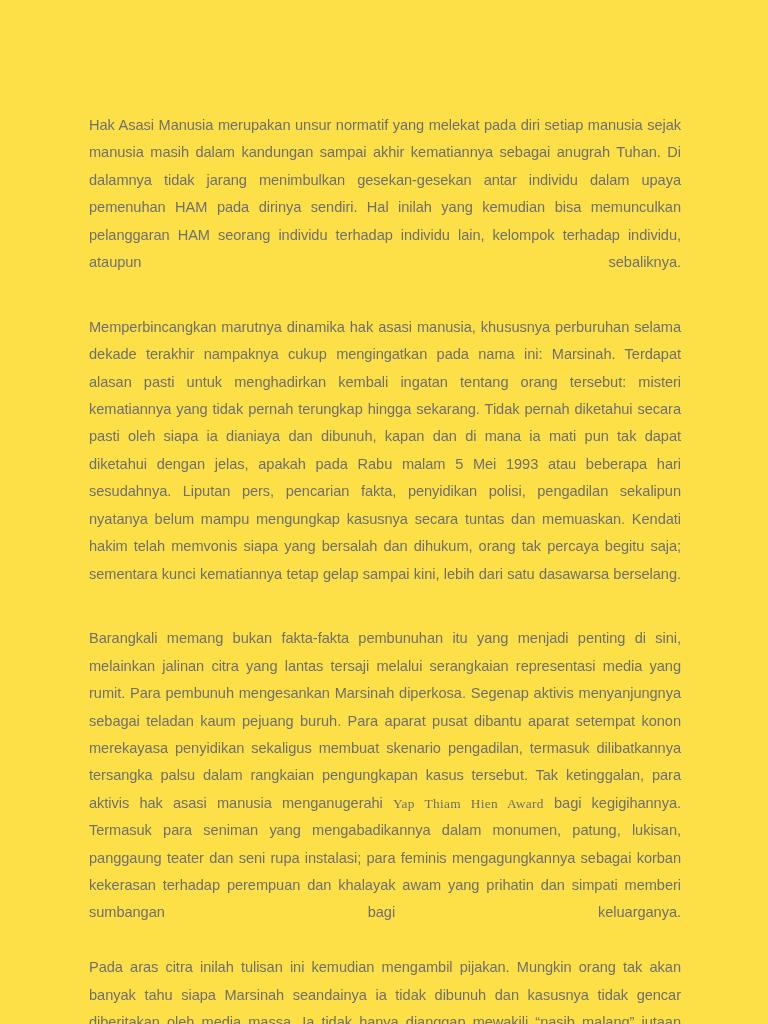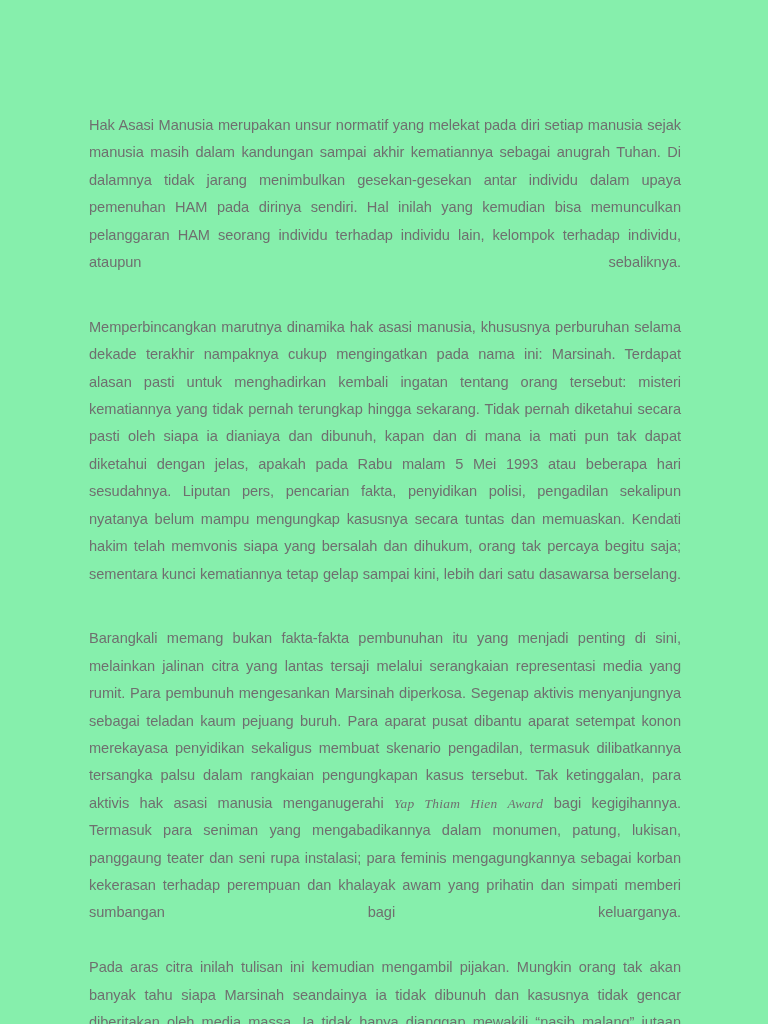--- a/index.html
+++ b/index.html
@@ -11,21 +11,21 @@
     width: 768px;
     height: 1024px;
     overflow: hidden;
     font-family: "Liberation Sans", sans-serif;
   }
 
   .page {
     position: relative;
     width: 768px;
     height: 1024px;
-    background: #86efac;
+    background: #fde047;
     box-sizing: border-box;
   }
 
   .doc-body {
     position: absolute;
     left: 89px;
     top: 112px;
     width: 592px;
   }
 
@@ -51,21 +51,20 @@
 
   
   .para::after {
     content: "";
     display: inline-block;
     width: 100%;
   }
 
   .award {
     font-family: "Liberation Serif", serif;
-    font-style: italic;
     font-size: 13.4px;
     color: #6f6f6f;
     letter-spacing: 0.3px;
   }
 </style>
 </head>
 <body>
 
 <div class="page">
   <div class="doc-body">

